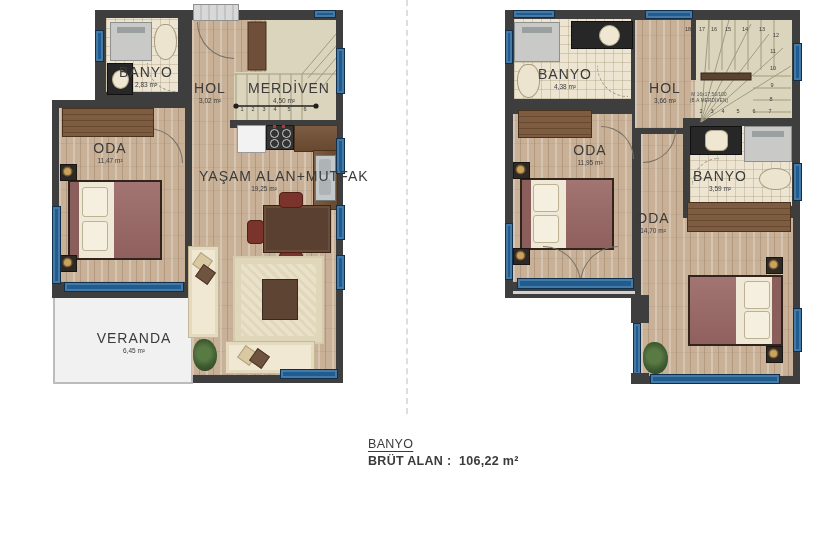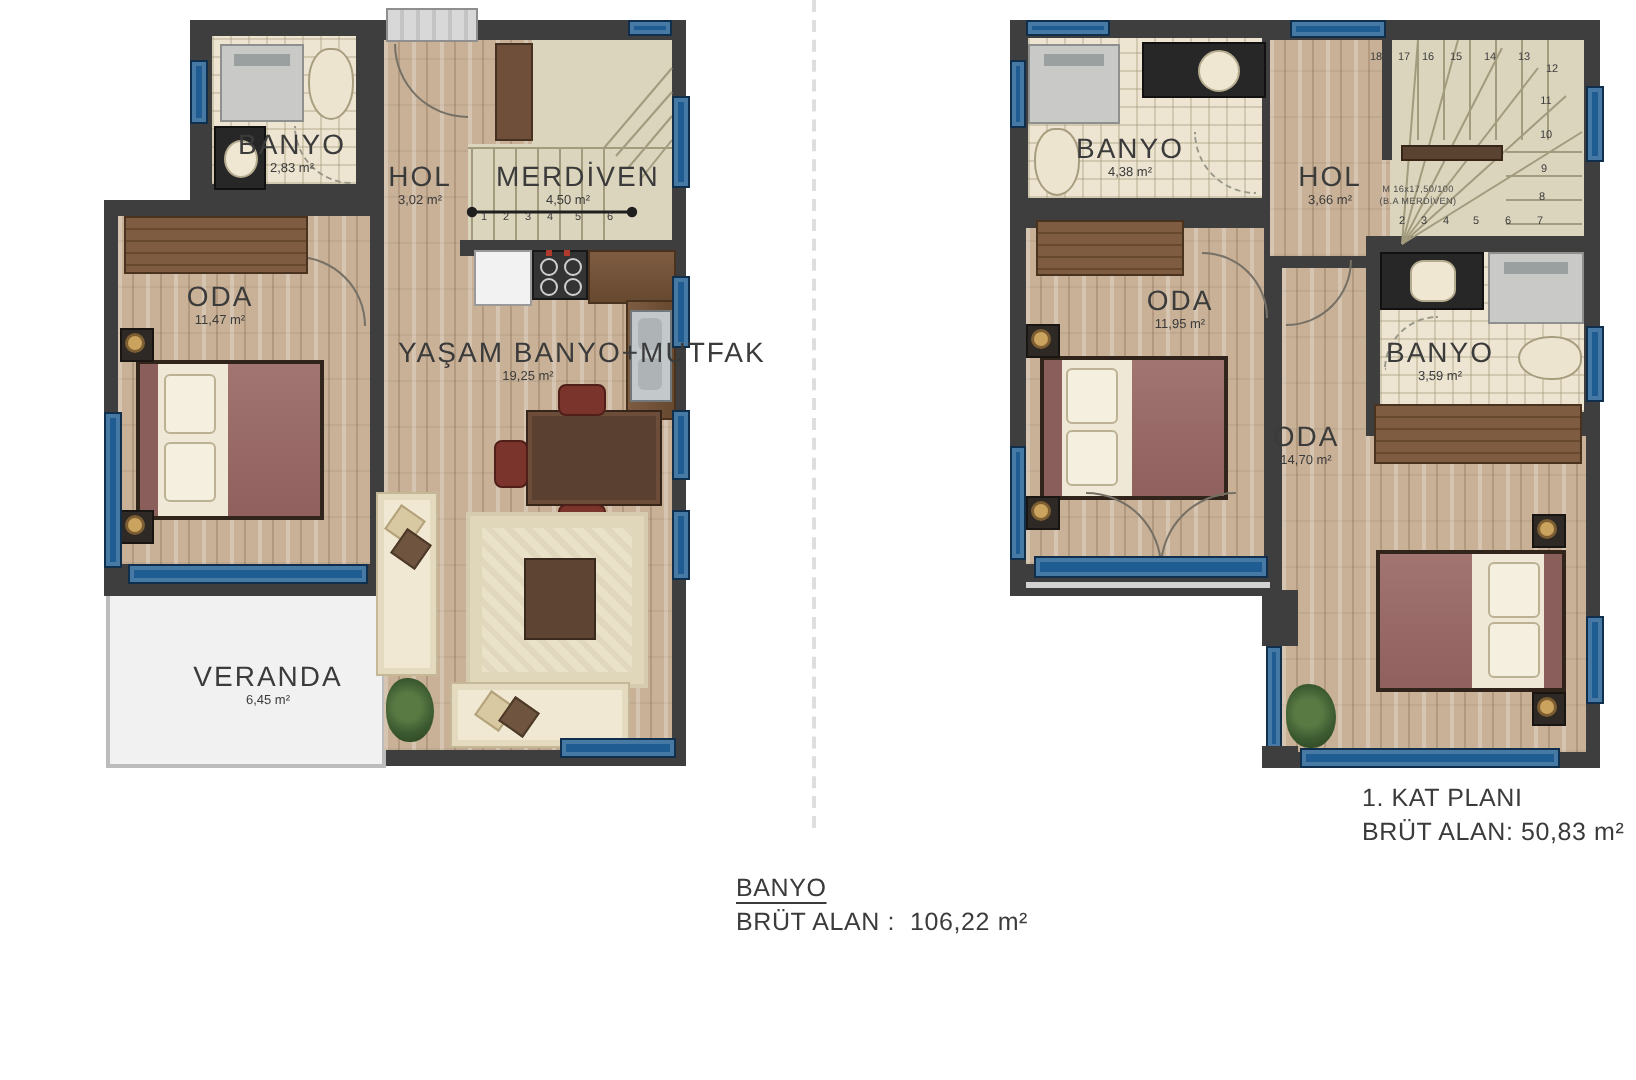--- a/index.html
+++ b/index.html
@@ -184,21 +184,21 @@
     </div>
     <div class="rlabel" style="left:196px;top:72px;width:72px;">
       <span class="nm">MERDİVEN</span>
       <span class="ar">4,50 m²</span>
     </div>
     <div class="rlabel" style="left:28px;top:132px;width:60px;">
       <span class="nm">ODA</span>
       <span class="ar">11,47 m²</span>
     </div>
     <div class="rlabel" style="left:147px;top:160px;width:130px;">
-      <span class="nm">YAŞAM BANYO+MUTFAK</span>
+      <span class="nm">YAŞAM ALAN+MUTFAK</span>
       <span class="ar">19,25 m²</span>
     </div>
   </div>
 
   <div class="abs" style="left:505px;top:8px;width:295px;height:376px;">
 
     <div class="wall" style="left:0;top:2px;width:135px;height:96px;"></div>
     <div class="wall" style="left:125px;top:2px;width:170px;height:126px;"></div>
     <div class="wall" style="left:0;top:98px;width:135px;height:192px;"></div>
     <div class="wall" style="left:128px;top:110px;width:167px;height:266px;"></div>
@@ -339,22 +339,18 @@
     <div class="rlabel" style="left:184px;top:160px;width:62px;">
       <span class="nm">BANYO</span>
       <span class="ar">3,59 m²</span>
     </div>
     <div class="rlabel" style="left:118px;top:202px;width:60px;">
       <span class="nm">ODA</span>
       <span class="ar">14,70 m²</span>
     </div>
   </div>
 
-  <div class="caption" style="left:681px;top:391px;">
-    <div>1. KAT PLANI</div>
-    <div>BRÜT ALAN: 50,83 m²</div>
-  </div>
   <div class="caption" style="left:368px;top:436px;">
     <div style="text-decoration:underline;text-underline-offset:3px;">BANYO</div>
-    <div style="white-space:pre;">BRÜT ALAN :  106,22 m²</div>
+    <div style="white-space:pre;font-weight:bold;">BRÜT ALAN :  106,22 m²</div>
   </div>
 
 </div>
 
 </body></html>

